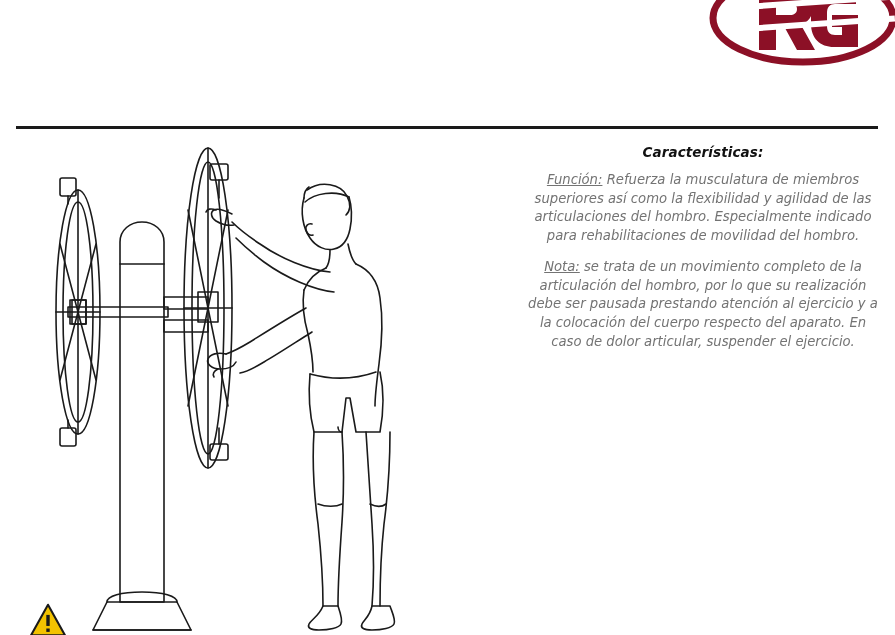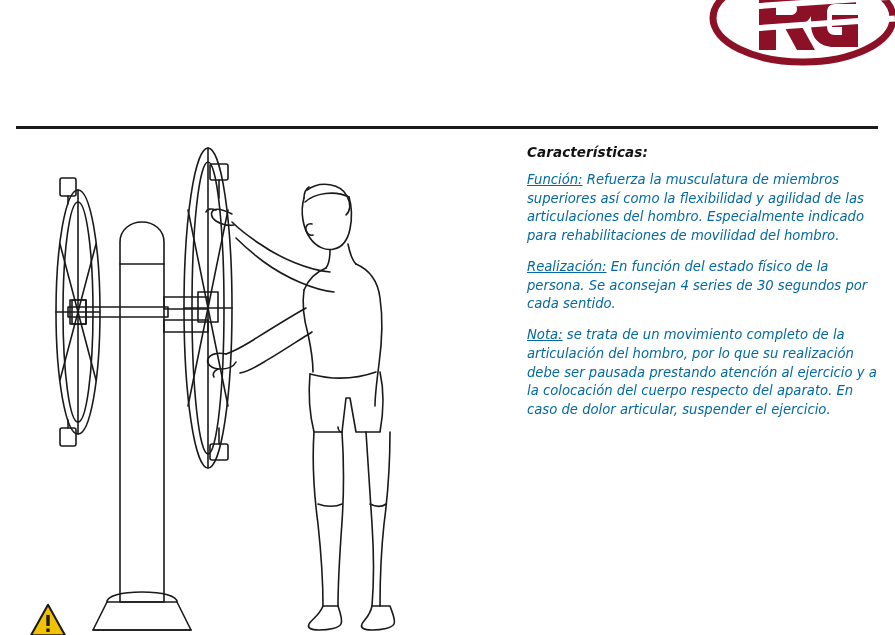--- a/index.html
+++ b/index.html
@@ -80,35 +80,36 @@
     top: 0px;
     width: 495px;
     height: 503px;
   }
 
   #text-pane {
     position: absolute;
     left: 527px;
     top: 12px;
     width: 352px;
+    text-align: center;
   }
 
   .tx-heading {
     font-family: "DejaVu Sans", sans-serif;
     font-size: 13.5px;
     font-weight: bold;
     font-style: italic;
     color: #111111;
     margin-bottom: 11px;
     letter-spacing: 0.1px;
   }
   .tx-para {
     font-family: "DejaVu Sans", sans-serif;
     font-size: 13.2px;
-    color: #0369a1;
+    color: #737373;
     line-height: 1.42;
     margin-bottom: 12px;
     font-style: italic;
   }
   .tx-para .lead {
     text-decoration: underline;
     font-weight: normal;
   }
 
   
@@ -245,23 +246,20 @@
   </div>
 
   <div id="text-pane">
     <div class="tx-heading">Características:</div>
 
     <div class="tx-para">
       <span class="lead">Función:</span><span> Refuerza la musculatura de miembros superiores así como la flexibilidad y agilidad de las articulaciones del hombro. Especialmente indicado para rehabilitaciones de movilidad del hombro.</span>
     </div>
 
 
-    <div class="tx-para">
-      <span class="lead">Realización:</span><span> En función del estado físico de la persona. Se aconsejan 4 series de 30 segundos por cada sentido.</span>
-    </div>
 
     <div class="tx-para">
       <span class="lead">Nota:</span><span> se trata de un movimiento completo de la articulación del hombro, por lo que su realización debe ser pausada prestando atención al ejercicio y a la colocación del cuerpo respecto del aparato. En caso de dolor articular, suspender el ejercicio.</span>
     </div>
   </div>
 </div>
 
 <div id="warning">
   <svg class="draw" width="44" height="34" viewBox="0 0 44 40" xmlns="http://www.w3.org/2000/svg">
     <polygon points="22,2 42,38 2,38" fill="#f2c200" stroke="#1a1a1a" stroke-width="2.4" stroke-linejoin="round"></polygon>

